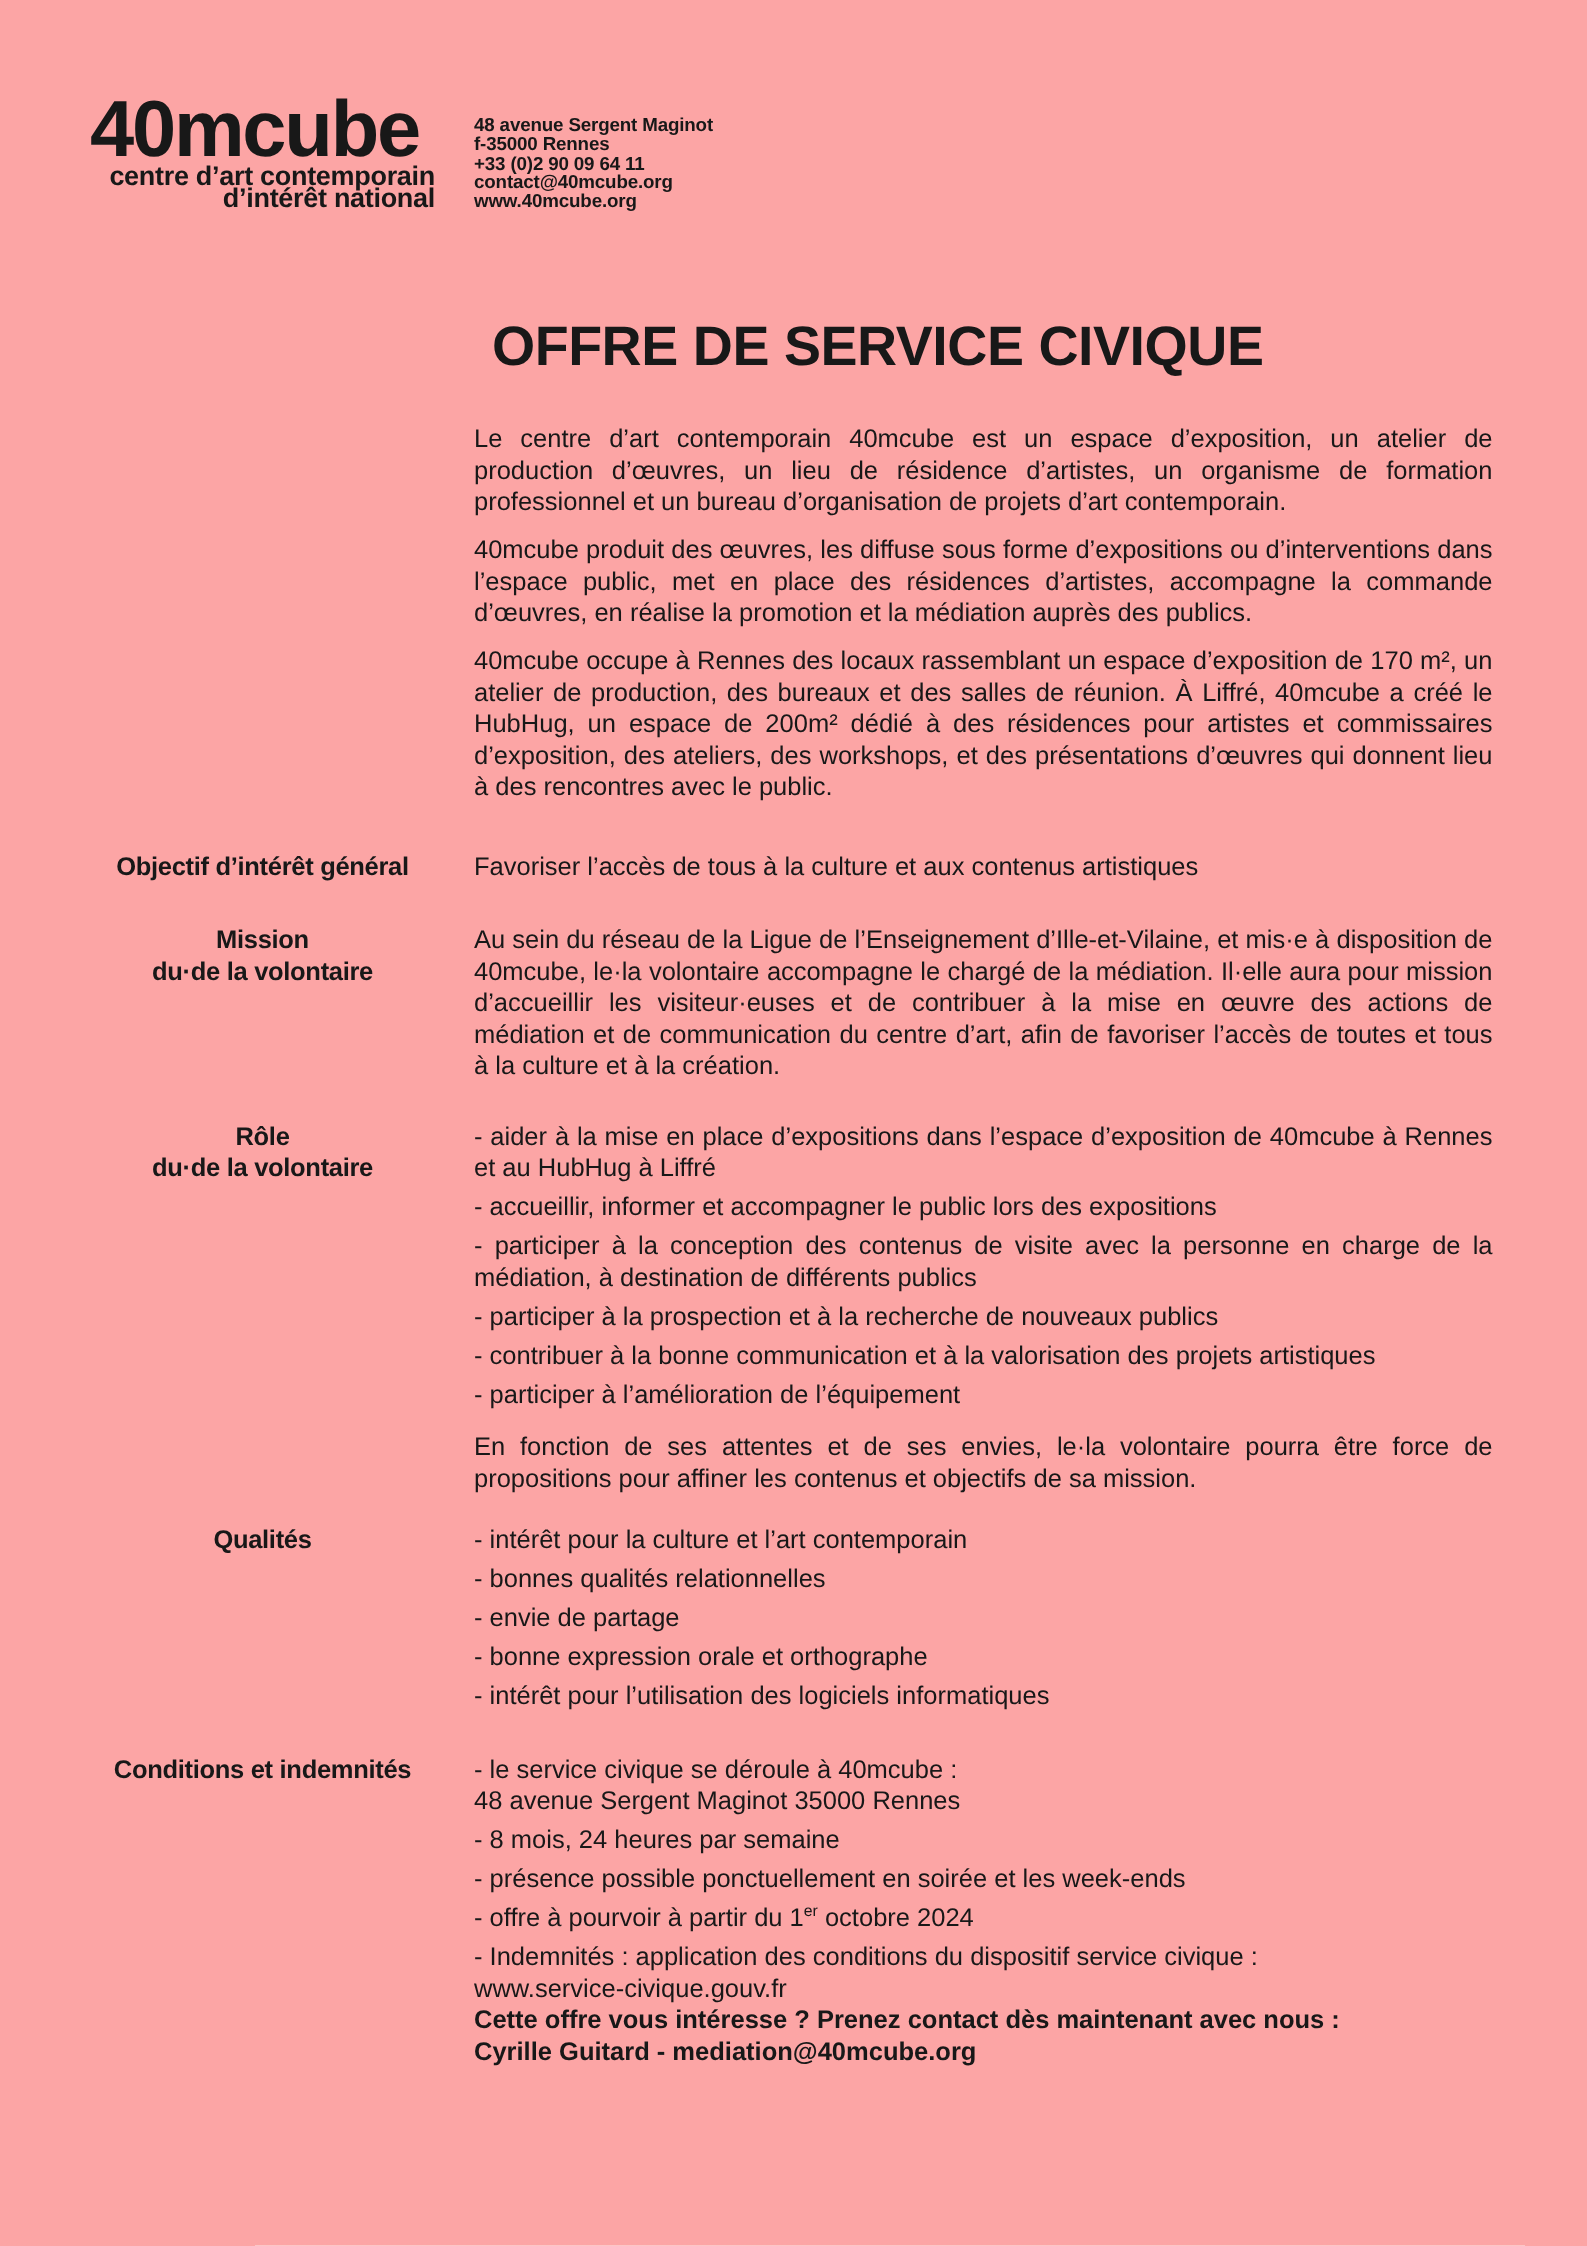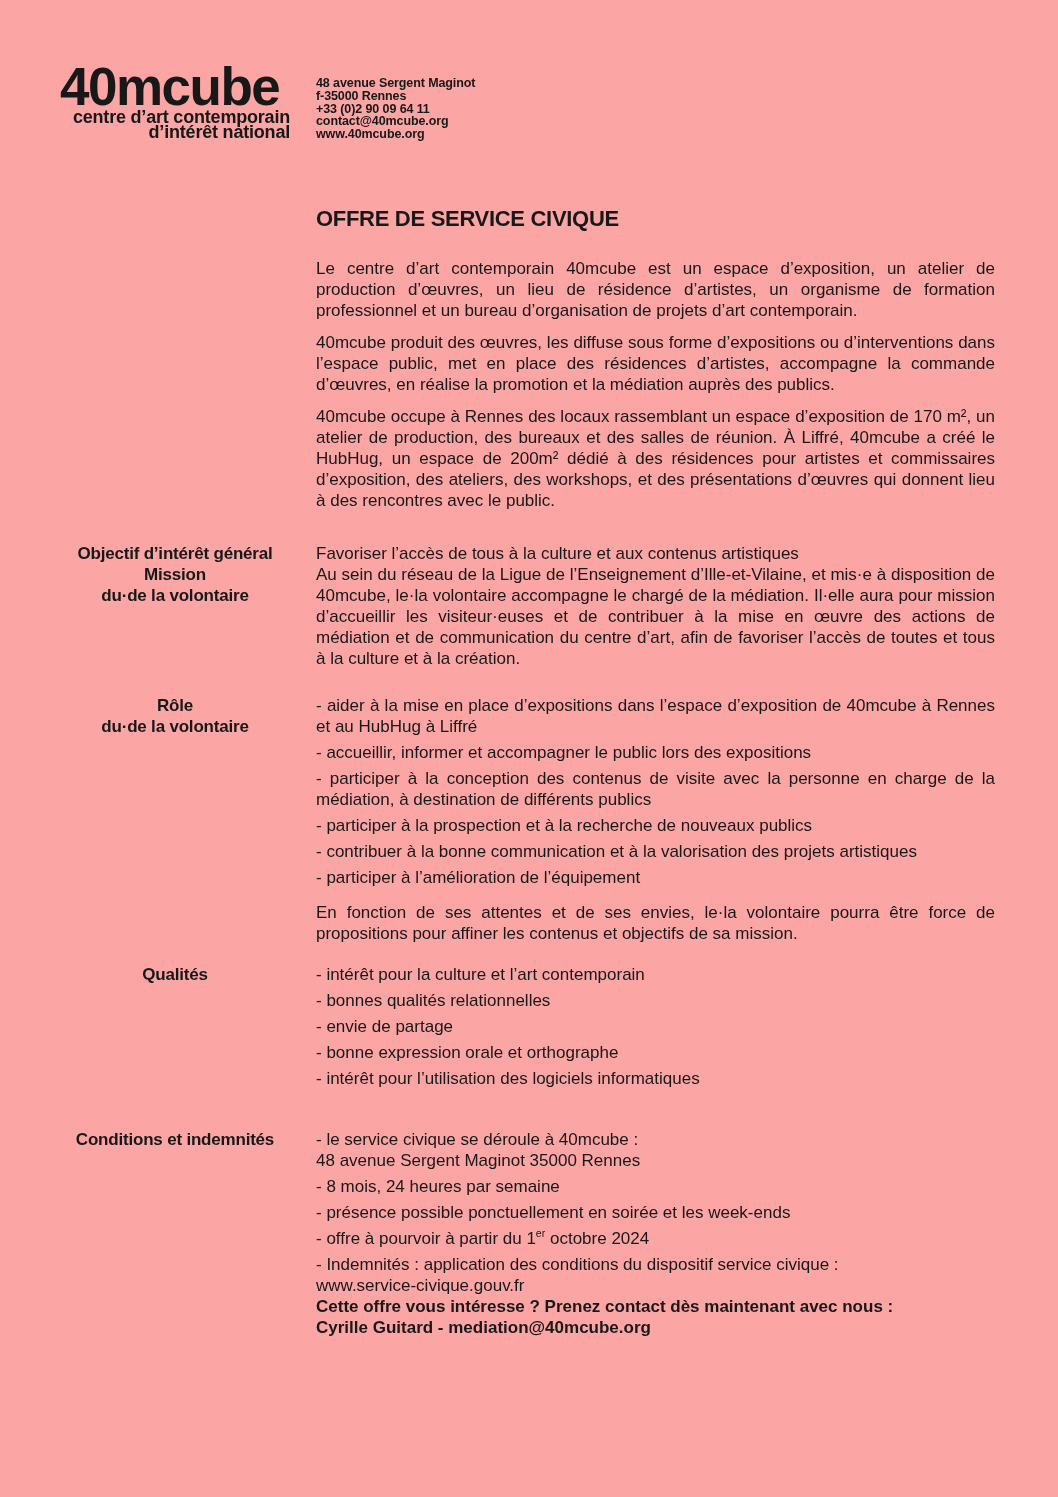--- a/index.html
+++ b/index.html
@@ -66,35 +66,35 @@
   .content-col {
     margin-left: 26px;
     width: 679px;
     flex: none;
     font-size: 17px;
     line-height: 21px;
     text-align: justify;
   }
 
   h1.doc-title {
-    margin: 0;
-    font-size: 22px;
+    margin: 12px;
+    font-size: 37px;
     line-height: 34px;
     font-weight: bold;
     letter-spacing: -0.3px;
   }
   .mt-title { margin-top: 58px; }
   .mt-p1 { margin-top: 22px; }
   .mt-p  { margin-top: 11px; }
   .mt-objectif { margin-top: 32px; }
-  .mt-mission { }
+  .mt-mission { margin-top: 28px; }
   .mt-role { margin-top: 26px; }
   .mt-note { margin-top: 14px; }
   .mt-qualites { margin-top: 20px; }
-  .mt-conditions { margin-top: 40px; }
+  .mt-conditions { margin-top: 28px; }
   .mt-footer { }
 
   p.para { margin: 0; }
   p.bullet { margin: 0; white-space: pre-line; }
   p.bullet + p.bullet { margin-top: 5px; }
   sup.ord { font-size: 62%; vertical-align: super; line-height: 0; }
 
   .footer-line { font-weight: bold; }
   .footer-line2 { margin-top: 8px; }
 </style>

